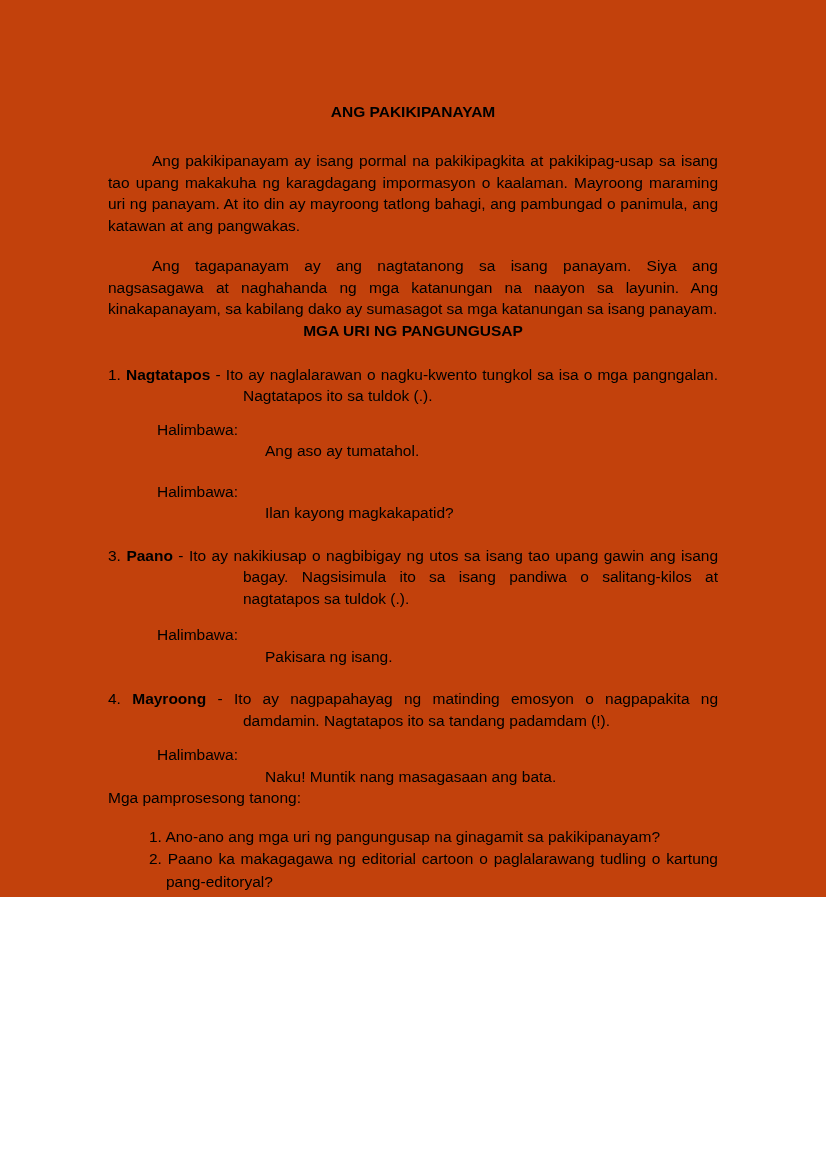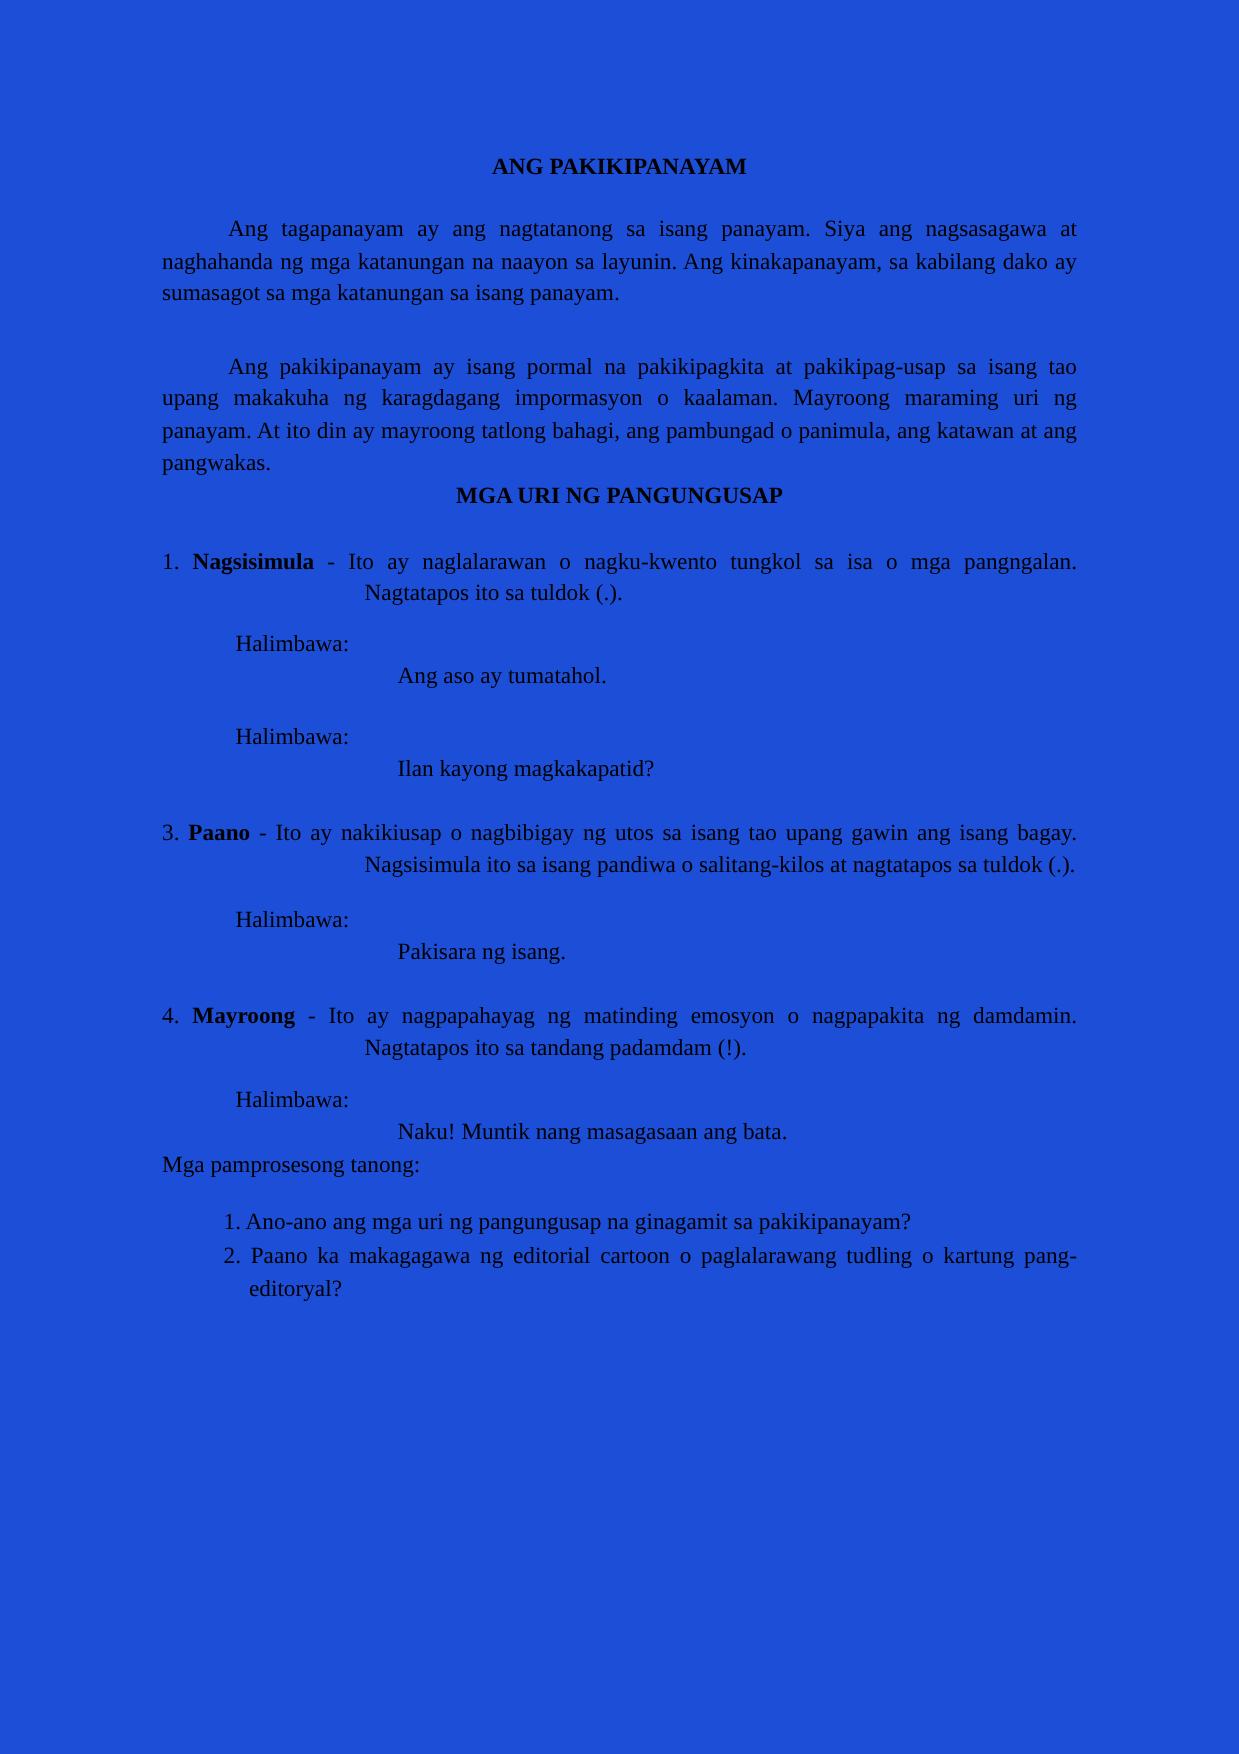--- a/index.html
+++ b/index.html
@@ -1,23 +1,23 @@
 <!DOCTYPE html>
 <html><head>
 <meta charset="utf-8">
 <style>
   * { box-sizing: border-box; }
   html, body { margin: 0; padding: 0; background: #ffffff; }
   .page {
     position: relative;
     width: 826px;
-    height: 1169px;
-    background: #1d4ed8;
+    height: 897px;
+    background: #c2410c;
     color: #000000;
-    font-family: Liberation Serif, serif;
+    font-family: Liberation Sans, sans-serif;
     font-size: 15.5px;
     line-height: 21.5px;
     overflow: hidden;
   }
   .content { padding: 101px 108px 0 108px; }
 
   h1.doc-title, h2.section-title {
     font-size: 15.5px;
     font-weight: bold;
     text-align: center;
@@ -73,29 +73,29 @@
   }
 </style>
 </head>
 <body>
 
 <div class="page">
   <div class="content">
 
     <h1 class="doc-title">ANG PAKIKIPANAYAM</h1>
 
+    <p class="body-para mt-27">Ang pakikipanayam ay isang pormal na pakikipagkita at pakikipag-usap sa isang tao upang makakuha ng karagdagang impormasyon o kaalaman. Mayroong maraming uri ng panayam. At ito din ay mayroong tatlong bahagi, ang pambungad o panimula, ang katawan at ang pangwakas.</p>
+
     <p class="body-para mt-19">Ang tagapanayam ay ang nagtatanong sa isang panayam. Siya ang nagsasagawa at naghahanda ng mga katanungan na naayon sa layunin. Ang kinakapanayam, sa kabilang dako ay sumasagot sa mga katanungan sa isang panayam.</p>
-
-    <p class="body-para mt-27">Ang pakikipanayam ay isang pormal na pakikipagkita at pakikipag-usap sa isang tao upang makakuha ng karagdagang impormasyon o kaalaman. Mayroong maraming uri ng panayam. At ito din ay mayroong tatlong bahagi, ang pambungad o panimula, ang katawan at ang pangwakas.</p>
 
     <h2 class="section-title mt-20">MGA URI NG PANGUNGUSAP</h2>
 
     <p class="type-item mt-22">
       <span>1.</span>
-      <b>Nagsisimula</b>
+      <b>Nagtatapos</b>
       <span>-</span>
       <span>Ito ay naglalarawan o nagku-kwento tungkol sa isa o mga pangngalan. Nagtatapos ito sa tuldok (.).</span>
     </p>
     <div class="example mt-12">
       <div class="ex-label">Halimbawa:</div>
       <div class="ex-text">Ang aso ay tumatahol.</div>
     </div>
 
     <div class="example mt-19">
       <div class="ex-label">Halimbawa:</div>

